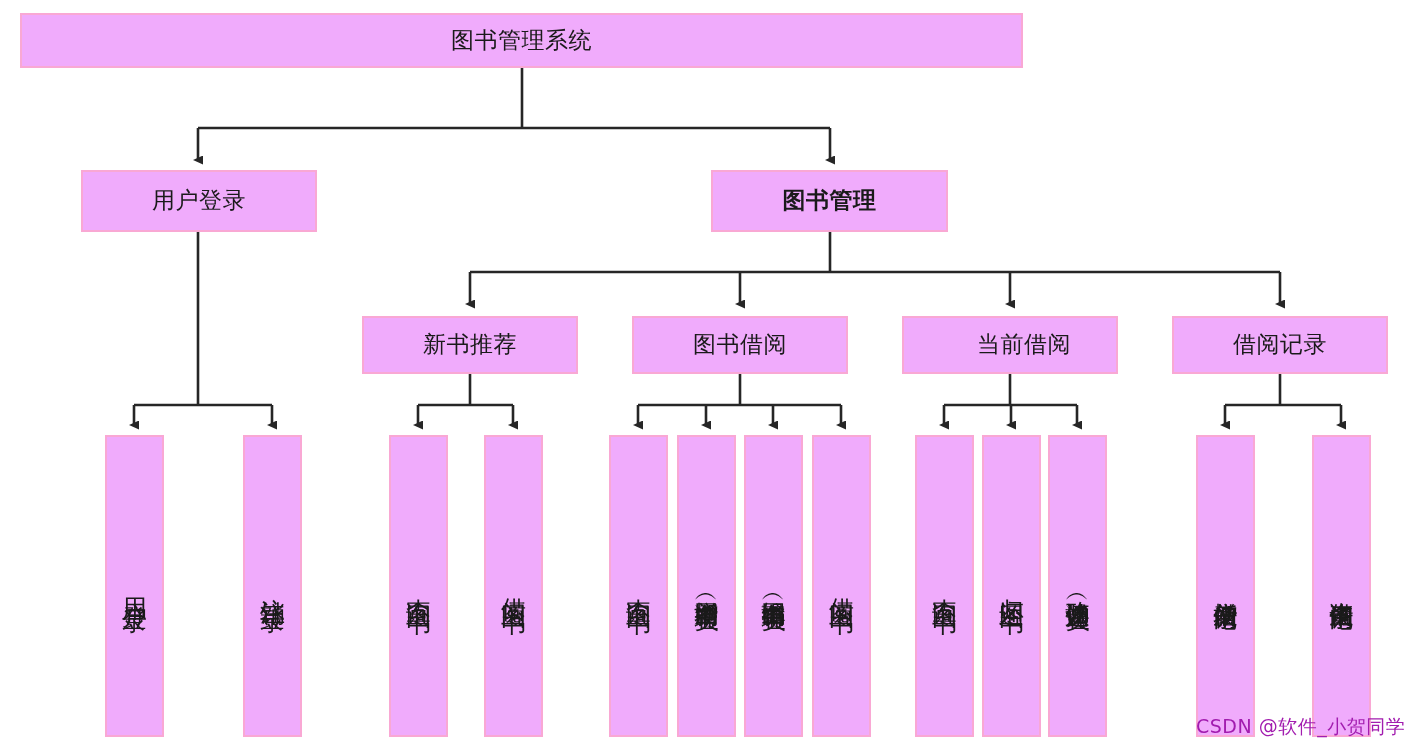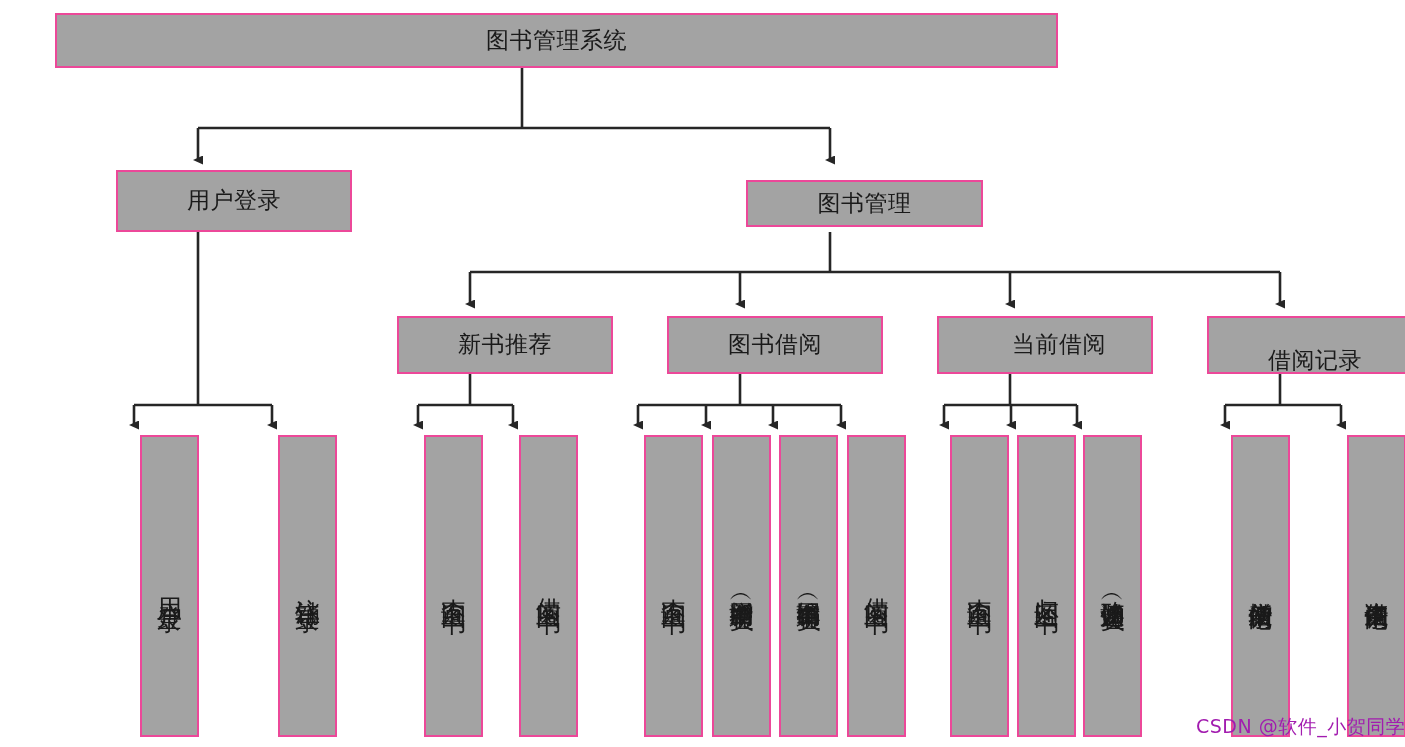--- a/index.html
+++ b/index.html
@@ -21,27 +21,26 @@
     position: absolute;
     left: 0;
     top: 0;
     width: 1405px;
     height: 747px;
     pointer-events: none;
   }
   .node {
     position: absolute;
     box-sizing: border-box;
-    border: 2px solid #ec4899;
-    background: #a3a3a3;
+    border: 2px solid #f9a8d4;
+    background: #f0abfc;
     display: flex;
     align-items: center;
     justify-content: center;
     color: #1a1a1a;
-    margin-left: 35px;
   }
   .node .lbl {
     display: block;
     text-align: center;
     line-height: 1.02;
     letter-spacing: 0.5px;
   }
   
   .h-node .lbl {
     font-size: 23px;
@@ -128,34 +127,34 @@
     </g>
   </svg>
 
   <div class="node h-node" style="left:20px; top:13px; width:1003px; height:55px;">
     <span class="lbl">图书管理系统</span>
   </div>
 
   <div class="node h-node" style="left:81px; top:170px; width:236px; height:62px;">
     <span class="lbl">用户登录</span>
   </div>
-  <div class="node h-node" style="left:711px; top:180px; width:237px; height:47px;">
+  <div class="node h-node" style="left:711px; top:170px; width:237px; height:62px;font-weight:bold;">
     <span class="lbl">图书管理</span>
   </div>
 
   <div class="node h-node" style="left:362px; top:316px; width:216px; height:58px;">
     <span class="lbl">新书推荐</span>
   </div>
   <div class="node h-node" style="left:632px; top:316px; width:216px; height:58px;">
     <span class="lbl">图书借阅</span>
   </div>
   <div class="node h-node" style="left:902px; top:316px; width:216px; height:58px;padding-left:28px;">
     <span class="lbl">当前借阅</span>
   </div>
-  <div class="node h-node" style="left:1172px; top:316px; width:216px; height:58px;align-items:flex-end;">
+  <div class="node h-node" style="left:1172px; top:316px; width:216px; height:58px;">
     <span class="lbl">借阅记录</span>
   </div>
 
   <div class="node v-node" style="left:105px; top:435px; width:59px; height:302px;">
     <span class="lbl">用户登录</span>
   </div>
   <div class="node v-node" style="left:243px; top:435px; width:59px; height:302px;">
     <span class="lbl">注销登录</span>
   </div>
 

